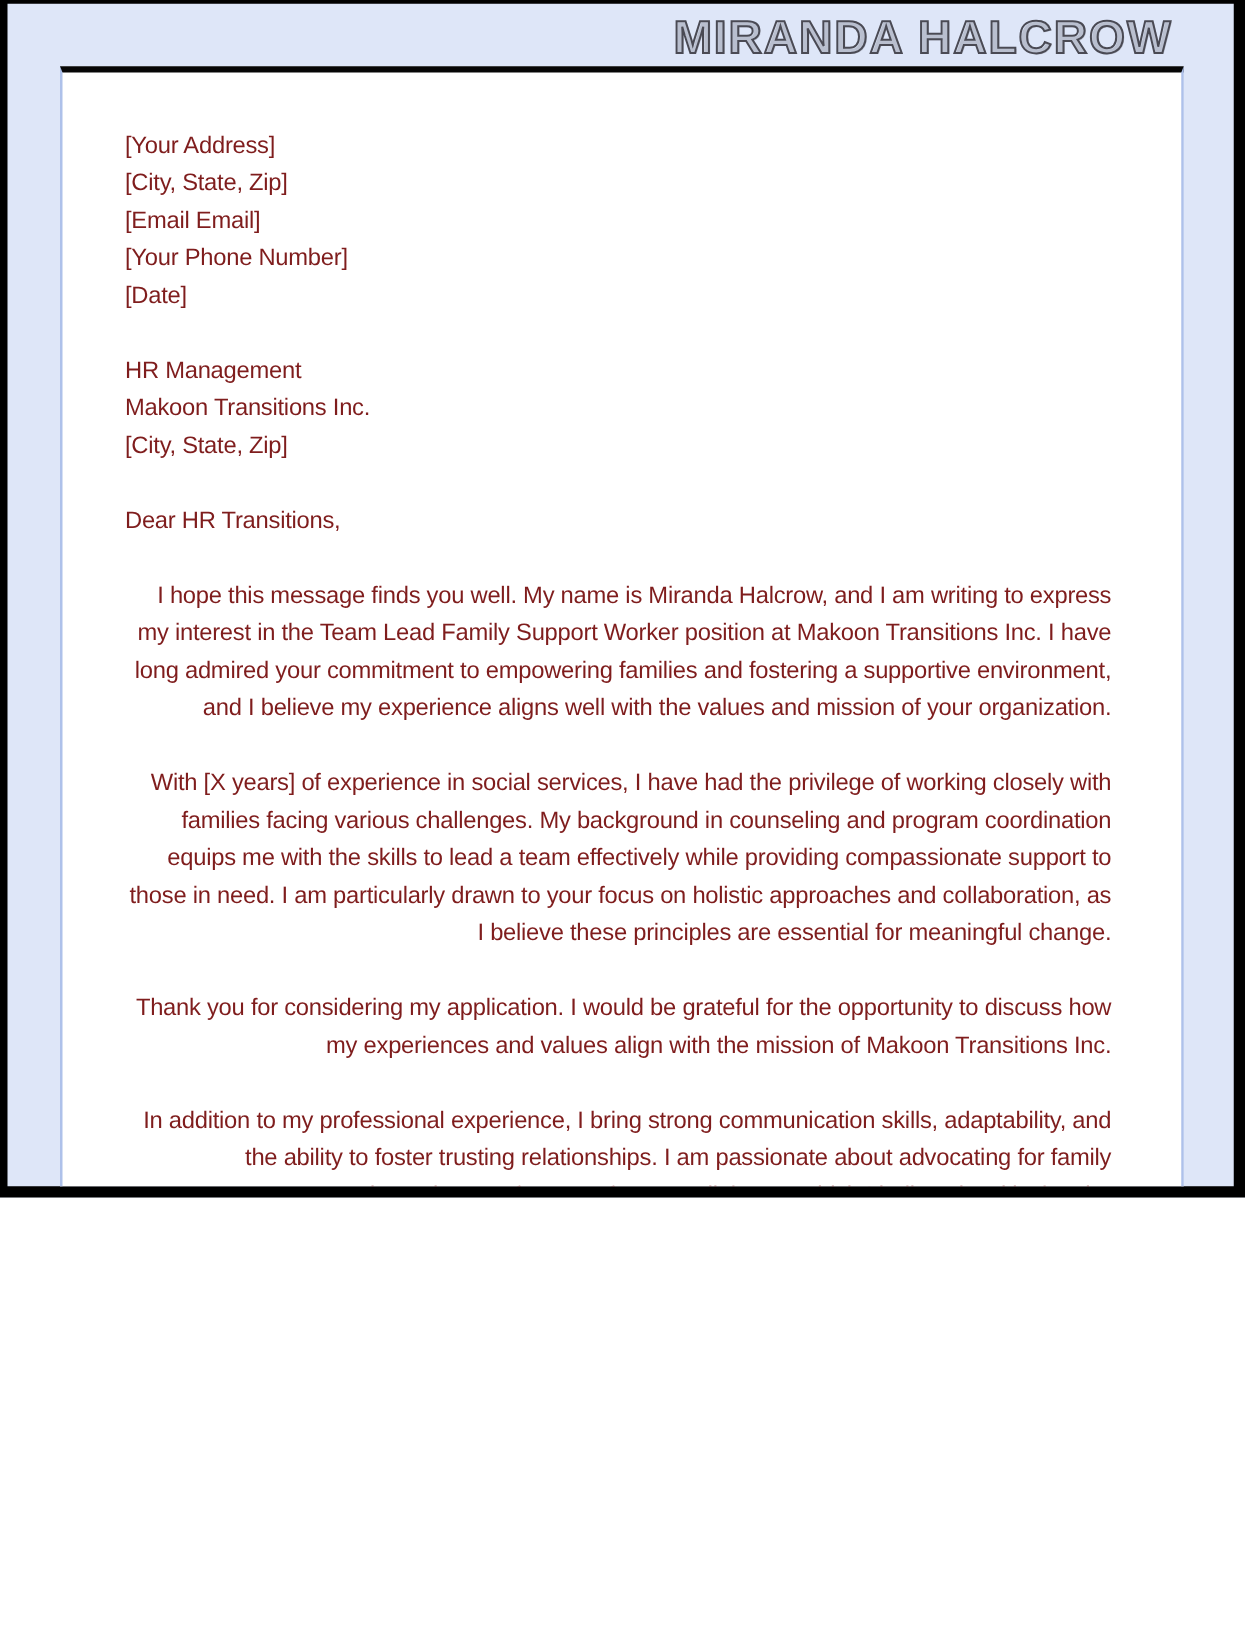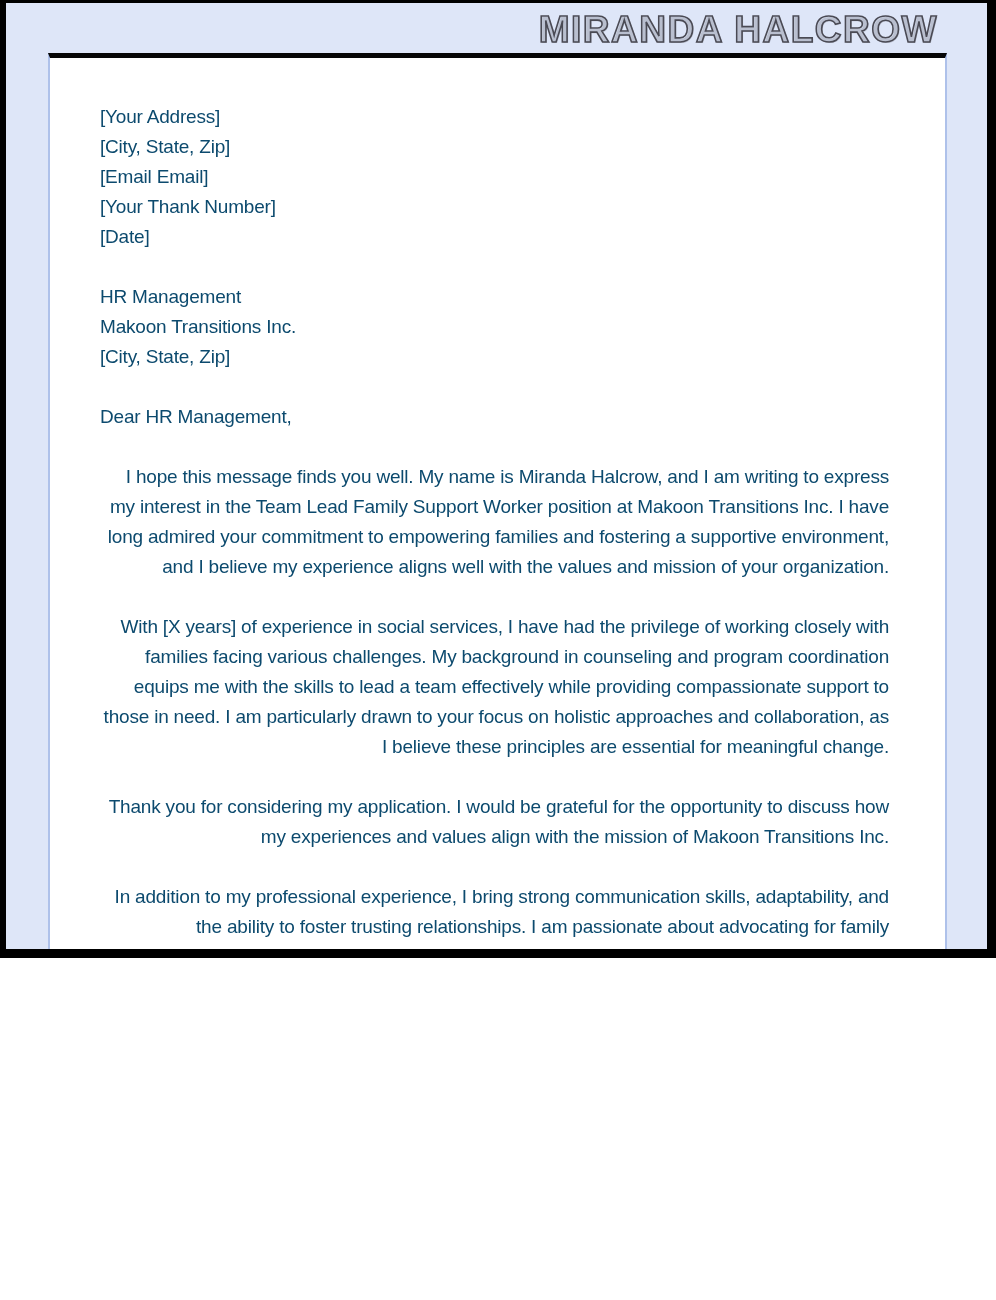--- a/index.html
+++ b/index.html
@@ -39,21 +39,21 @@
     height: 1208px;
     box-sizing: border-box;
     background: #ffffff;
     border-top: 5px solid #060606;
     border-left: 2px solid #aec1ea;
     border-right: 2px solid #aec1ea;
     border-bottom: 2px solid #aec1ea;
     padding: 44px 56px 0 50px;
   }
   .sheet, .sheet div {
-    color: #0c4a6e;
+    color: #7f1d1d;
     font-size: 19px;
     line-height: 30px;
     letter-spacing: -0.2px;
   }
   .block { margin: 0 0 30px 0; }
   .para  { margin: 0 0 30px 0; text-align: right; }
   .date-line {
     margin-top: 10px;
     color: #1e87f2;
   }
@@ -74,31 +74,31 @@
 <div class="page">
 
   <div class="letterhead-name">MIRANDA HALCROW</div>
 
   <div class="sheet">
 
     <div class="block">
         <div>[Your Address]</div>
         <div>[City, State, Zip]</div>
         <div>[Email Email]</div>
-        <div>[Your Thank Number]</div>
+        <div>[Your Phone Number]</div>
         <div>[Date]</div>
       </div>
 
     <div class="block">
         <div>HR Management</div>
         <div>Makoon Transitions Inc.</div>
         <div>[City, State, Zip]</div>
       </div>
 
-    <div class="block">Dear HR Management,</div>
+    <div class="block">Dear HR Transitions,</div>
 
     <div>
         <div class="para">I hope this message finds you well. My name is Miranda Halcrow, and I am writing to express my interest in the Team Lead Family Support Worker position at Makoon Transitions Inc. I have long admired your commitment to empowering families and fostering a supportive environment, and I believe my experience aligns well with the values and mission of your organization.</div>
         <div class="para">With [X years] of experience in social services, I have had the privilege of working closely with families facing various challenges. My background in counseling and program coordination equips me with the skills to lead a team effectively while providing compassionate support to those in need. I am particularly drawn to your focus on holistic approaches and collaboration, as I believe these principles are essential for meaningful change.</div>
         <div class="para">Thank you for considering my application. I would be grateful for the opportunity to discuss how my experiences and values align with the mission of Makoon Transitions Inc.</div>
         <div class="para">In addition to my professional experience, I bring strong communication skills, adaptability, and the ability to foster trusting relationships. I am passionate about advocating for family empowerment and creating a safe space for open dialogue, which I believe is critical to the success of the role.</div>
       </div>
 
     <div class="block">Warm regards,</div>
 

